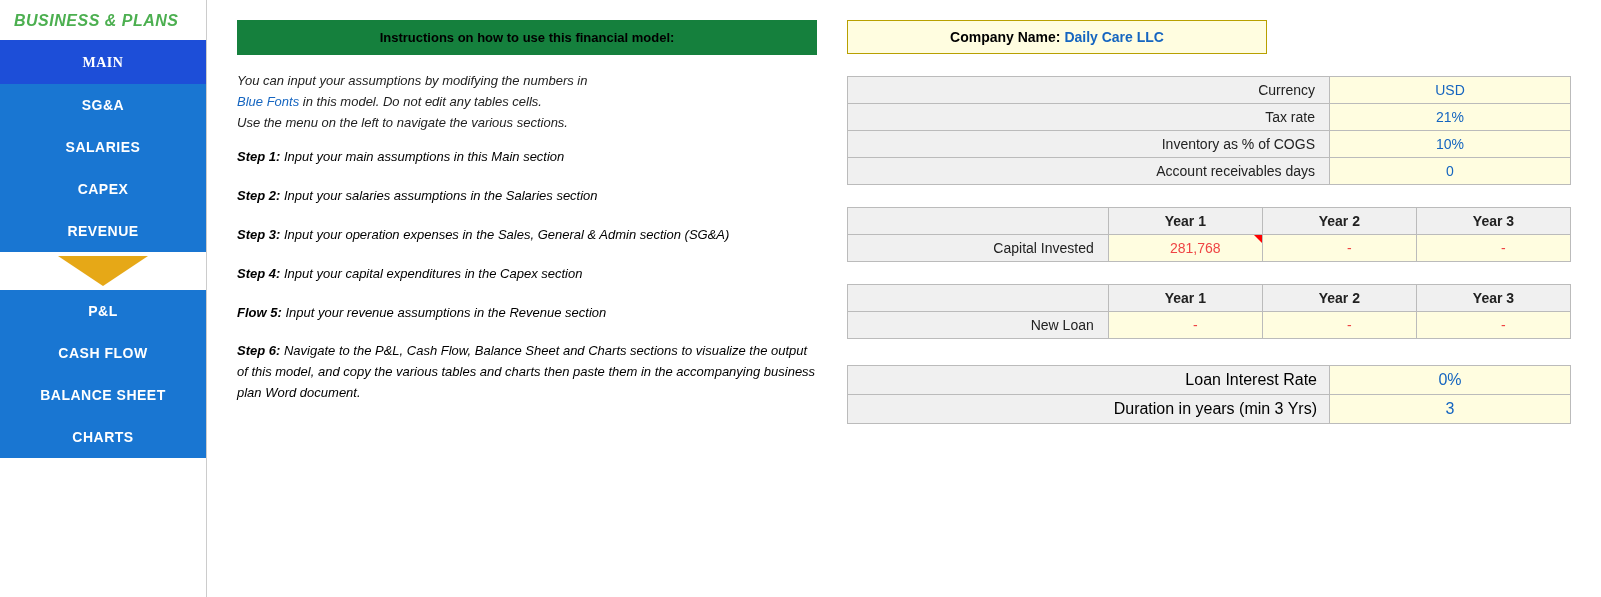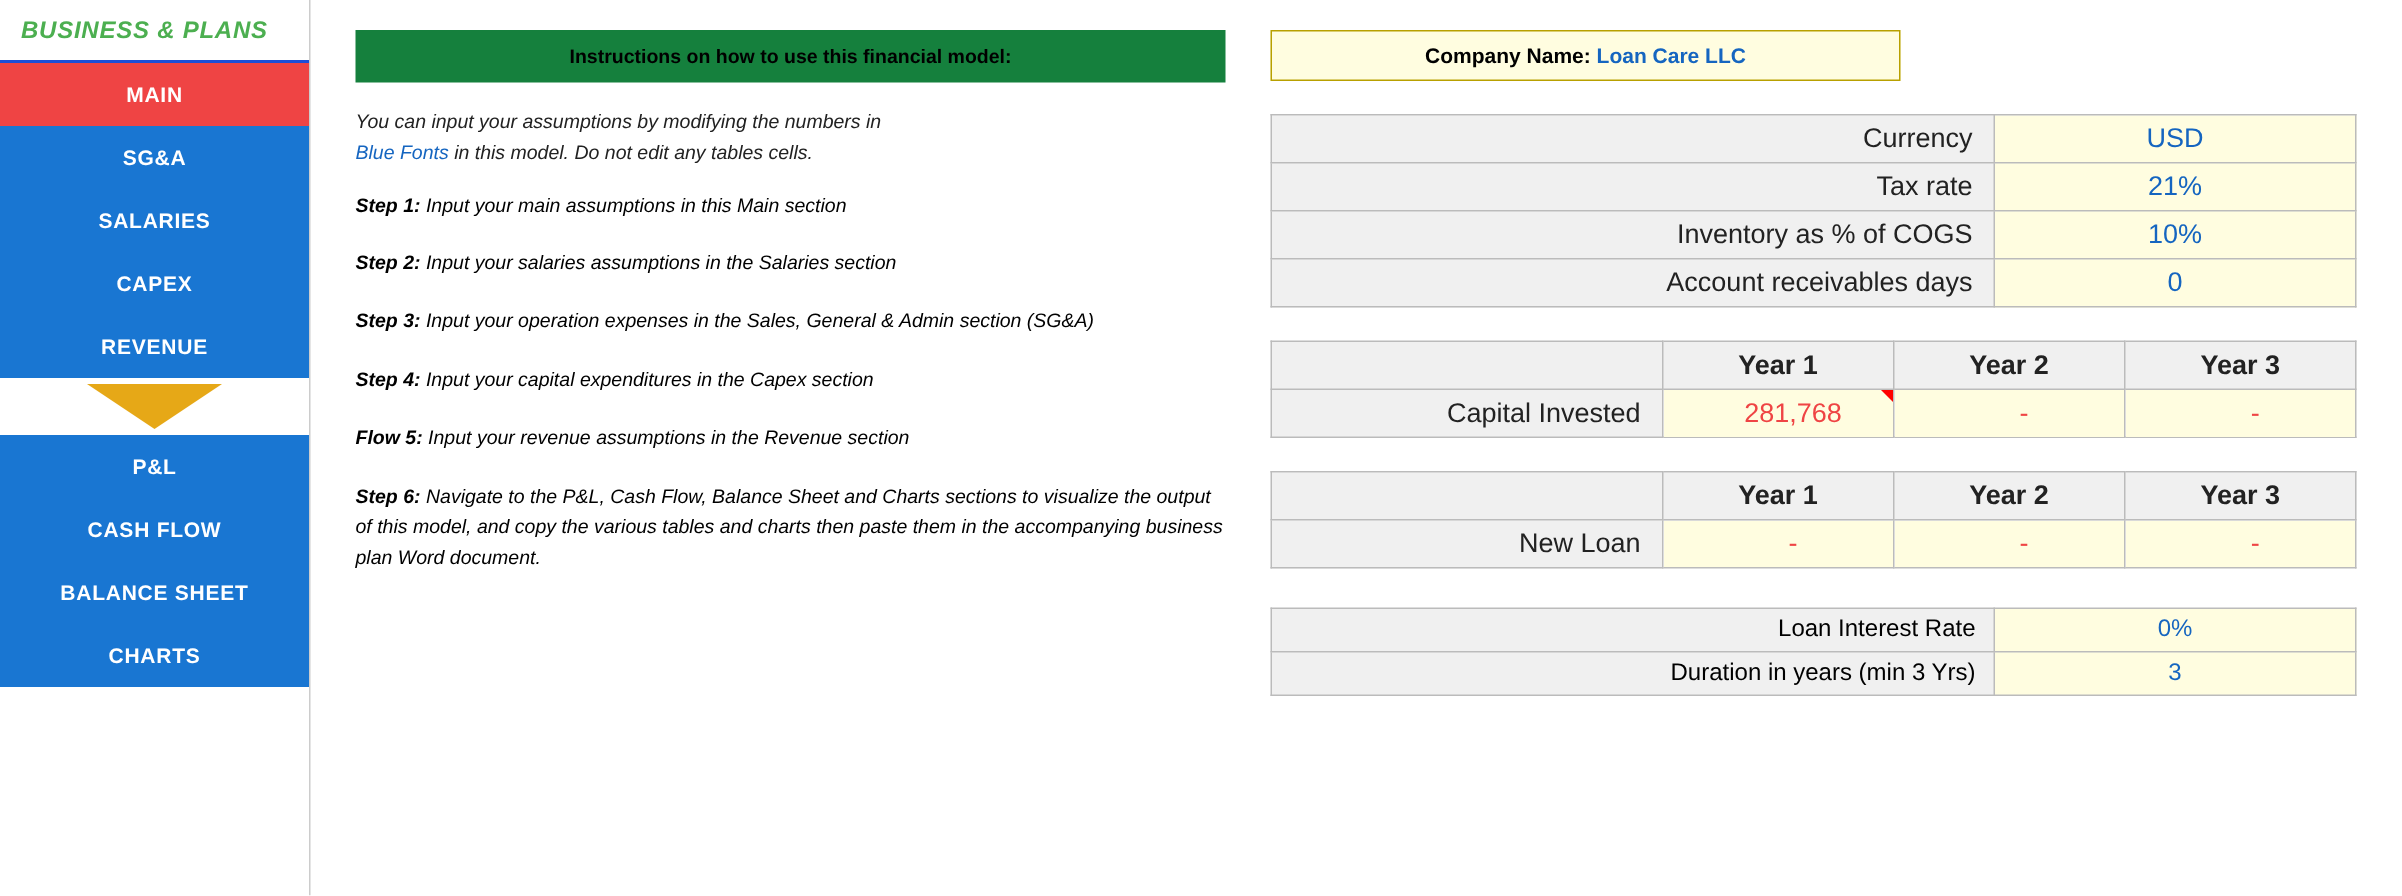--- a/index.html
+++ b/index.html
@@ -39,21 +39,21 @@
       justify-content: center;
       text-align: center;
       font-weight: bold;
       font-size: 14px;
       cursor: pointer;
       padding: 13px 0;
       color: #fff;
       letter-spacing: 0.5px;
     }
     .nav-item.blue { background: #1976D2; }
-    .nav-item.green { background: #ef4444; }
+    .nav-item.green { background: #1d4ed8; font-family: Liberation Serif, serif; }
     .nav-item.arrow-container {
       background: #fff;
       padding: 4px 0;
     }
 
     .arrow-down {
       width: 0;
       height: 0;
       border-left: 45px solid transparent;
       border-right: 45px solid transparent;
@@ -119,21 +119,21 @@
       font-weight: bold;
       text-align: center;
       display: inline-block;
       width: 420px;
     }
     .company-name-box .company-name-value { color: #1565C0; font-weight: bold; }
 
     
     .data-table {
       border-collapse: collapse;
-      font-size: 18px;
+      font-size: 14px;
     }
     .data-table td, .data-table th {
       border: 1px solid #bbb;
       padding: 5px 12px;
       text-align: center;
     }
     .data-table .label-cell {
       background: #f0f0f0;
       text-align: right;
       padding-right: 14px;
@@ -212,20 +212,21 @@
 </div>
 
 <div id="main">
 
   <div id="instructions">
     <div class="instructions-header">Instructions on how to use this financial model:</div>
 
     <div class="instructions-body">
       <span>You can input your assumptions by modifying the numbers in</span><br>
       <span class="blue-text">Blue Fonts</span><span> in this model. Do not edit any tables cells.</span><br>
+      <span>Use the menu on the left to navigate the various sections.</span>
     </div>
 
     <div class="step">
       <span class="step-bold">Step 1:</span>
       <span class="step-text"> </span><span class="step-text">Input your main assumptions in this Main section</span>
     </div>
 
     <div class="step">
       <span class="step-bold">Step 2:</span>
       <span class="step-text"> </span><span class="step-text">Input your salaries assumptions in the Salaries section</span>
@@ -249,21 +250,21 @@
     <div class="step">
       <span class="step-bold">Step 6:</span>
       <span class="step-text"> </span><span class="step-text">Navigate to the P&amp;L, Cash Flow, Balance Sheet and Charts sections to visualize the output of this model, and copy the various tables and charts then paste them in the accompanying business plan Word document.</span>
     </div>
   </div>
 
   <div id="data-panel">
 
     <div class="company-name-box">
       <span>Company Name:</span>
-      <span class="company-name-value">Loan Care LLC</span>
+      <span class="company-name-value">Daily Care LLC</span>
     </div>
 
     <table class="data-table">
       <tbody>
           <tr>
         <td class="label-cell">Currency</td>
         <td class="value-cell">USD</td>
       </tr>
       <tr>
         <td class="label-cell">Tax rate</td>

